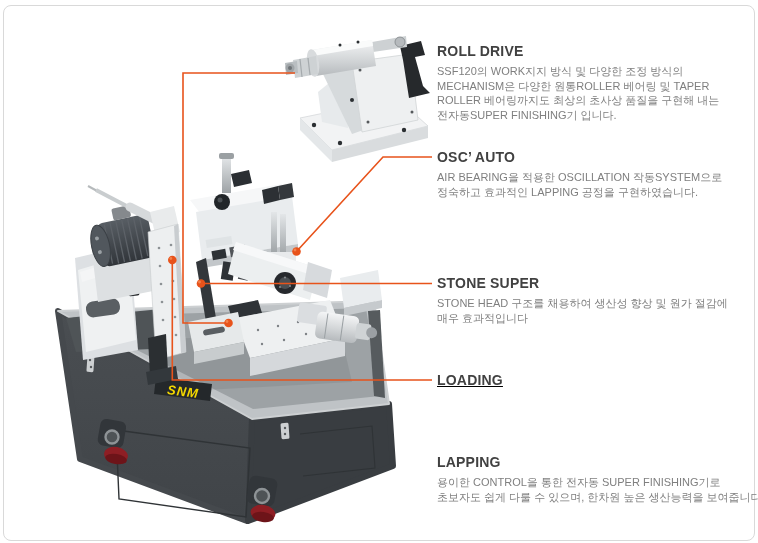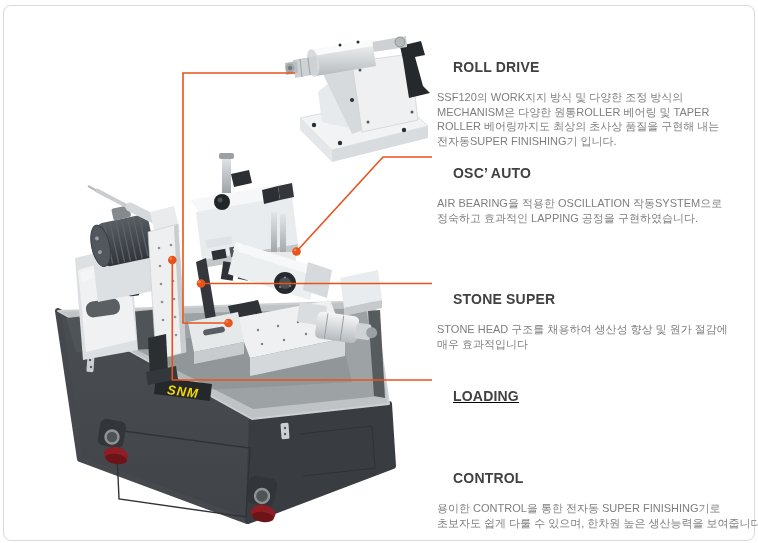--- a/index.html
+++ b/index.html
@@ -2,21 +2,21 @@
 <html><head>
 <meta charset="utf-8">
 <style>
   html,body{margin:0;padding:0;background:#fff;}
   body{width:758px;height:543px;position:relative;overflow:hidden;
        font-family:"Liberation Sans", sans-serif;}
   .frame{position:absolute;left:3px;top:5px;width:750px;height:534px;
          border:1px solid #d9d9d9;border-radius:8px;background:#fff;}
   .stage{position:absolute;left:0;top:0;width:758px;height:543px;}
   .ann{position:absolute;left:437px;width:302px;}
-  .ann h3{margin:16px;font-size:14px;line-height:14px;font-weight:bold;
+  .ann h3{margin:0;font-size:14px;line-height:14px;font-weight:bold;
           color:#414141;letter-spacing:.2px;}
   .ann .body{margin-top:6px;font-size:11px;line-height:14.6px;color:#7f7f7f;}
   .ann .body div{white-space:nowrap;}
   #ann-roll{top:44px;}
   #ann-osc{top:150px;}
   #ann-stone{top:276px;}
   #ann-loading{top:373px;text-decoration:underline;}
   #ann-control{top:455px;}
 </style>
 </head>
@@ -276,18 +276,18 @@
     <div>STONE HEAD 구조를 채용하여 생산성 향상 및 원가 절감에</div>
     <div>매우 효과적입니다</div>
   </div>
 </div>
 
 <div class="ann" id="ann-loading">
   <h3>LOADING</h3>
 </div>
 
 <div class="ann" id="ann-control">
-  <h3>CONTROL</h3>
+  <h3>LAPPING</h3>
   <div class="body">
     <div>용이한 CONTROL을 통한 전자동 SUPER FINISHING기로</div>
     <div>초보자도 쉽게 다룰 수 있으며, 한차원 높은 생산능력을 보여줍니다.</div>
   </div>
 </div>
 
 </body></html>

